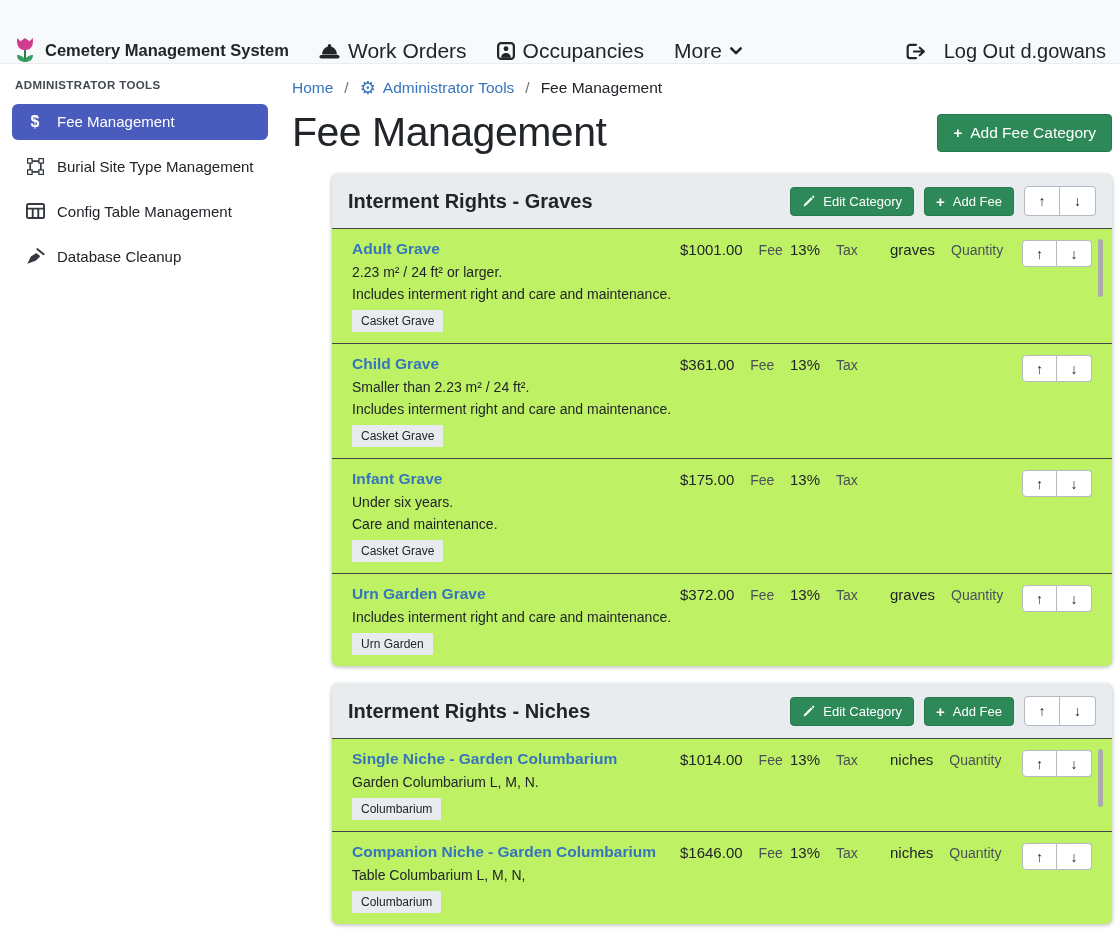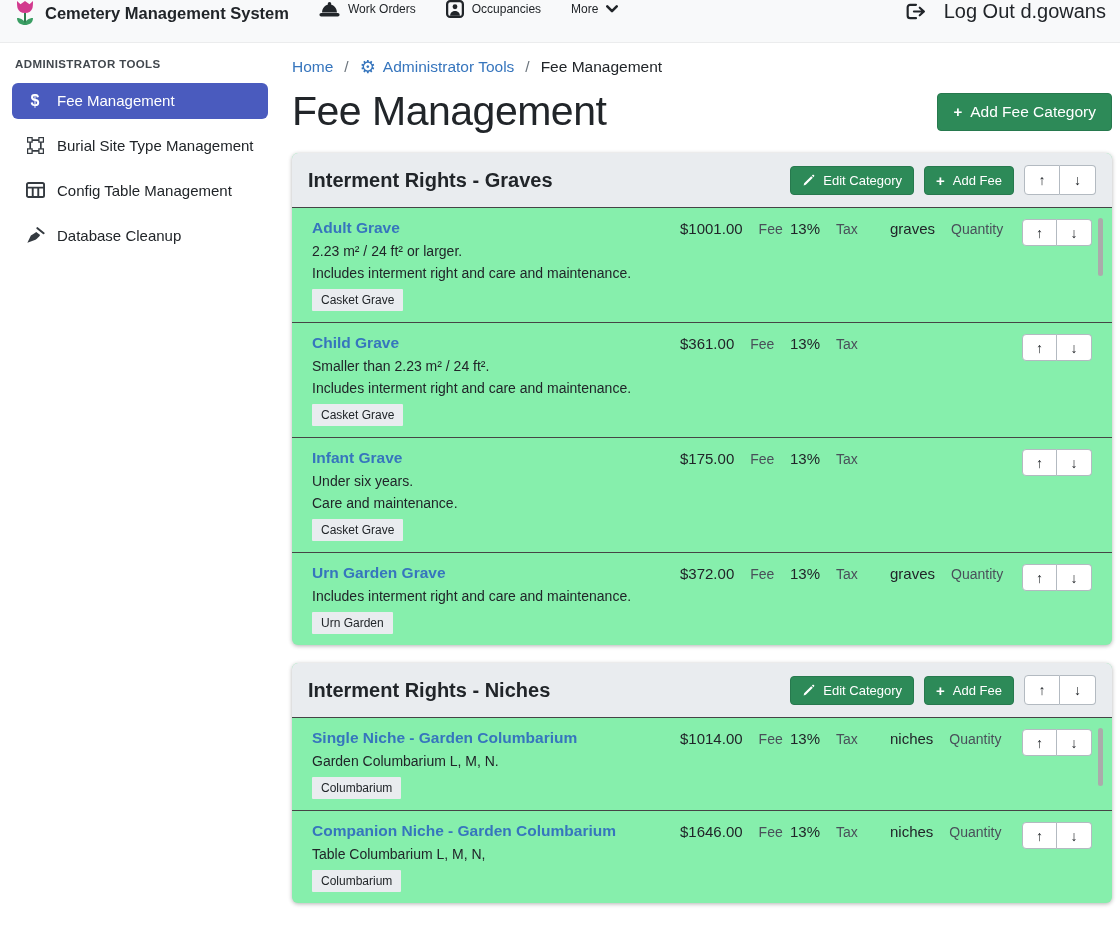--- a/index.html
+++ b/index.html
@@ -5,24 +5,24 @@
   * { box-sizing: border-box; }
   html,body { margin:0; padding:0; }
   body {
     width:1120px; height:939px; overflow:hidden; background:#fff;
     font-family:"Liberation Sans", sans-serif; color:#212529;
   }
   a { text-decoration:none; color:inherit; cursor:pointer; }
   button { font-family:inherit; cursor:pointer; }
 
   
-  .navbar { height:43px; background:#f8f9fa; display:flex; align-items:flex-start; padding:0 14px; border-bottom:1px solid rgba(0,0,0,.05); }
+  .navbar { height:64px; background:#f8f9fa; display:flex; align-items:flex-end; padding:0 14px; border-bottom:1px solid rgba(0,0,0,.05); }
   .brand { display:flex; align-items:center; gap:9px; font-weight:bold; font-size:16.5px; }
   .nav-links { display:flex; align-items:center; gap:30px; margin-left:30px; }
-  .nav-link { display:flex; align-items:center; gap:8px; font-size:12px; color:#212529; }
+  .nav-link { display:flex; align-items:center; gap:8px; font-size:21px; color:#212529; }
   .nav-link svg { color:#212529; }
   .nav-spacer { flex:1; }
   .logout { display:flex; align-items:center; gap:18px; font-size:20px; }
 
   
   .layout { display:flex; height:887px; overflow:hidden; }
   .sidebar { width:280px; flex-shrink:0; padding:15px 12px 0; }
   .sidebar-heading { font-size:11.5px; font-weight:bold; color:#42484e; letter-spacing:.4px; margin:0 0 13px 3px; }
   .side-item { display:flex; align-items:flex-start; gap:11px; padding:8px 12px; border-radius:6px;
                font-size:15px; line-height:20px; color:#212529; margin-bottom:9px; }
@@ -51,21 +51,21 @@
   .btn-group { display:inline-flex; }
   .btn-group button { background:#fff; border:1px solid #b3bac1; width:36px; height:30px;
                       display:flex; align-items:center; justify-content:center; font-size:14px;
                       font-weight:bold; color:#212529; padding:0; }
   .btn-group button:first-child { border-radius:4px 0 0 4px; }
   .btn-group button:last-child { border-radius:0 4px 4px 0; border-left:none; }
   .row-arrows { justify-self:end; align-self:start; }
   .row-arrows button { width:35px; height:27px; }
 
   
-  .card { border-radius:6px; box-shadow:0 1px 4px rgba(0,0,0,.3); margin-top:18px; background:#86efac; }
+  .card { border-radius:6px; box-shadow:0 1px 4px rgba(0,0,0,.3); margin-top:18px; background:#bef264;margin-left:40px; }
   .card-header { background:#e9ecef; border-radius:6px 6px 0 0; padding:12px 16px;
                  display:flex; align-items:center; border-bottom:1px solid #454545; }
   .card-title { font-size:20px; font-weight:bold; flex:1; }
   .header-actions { display:flex; align-items:center; gap:10px; }
   .card-body { position:relative; }
 
   .fee-row { display:grid; grid-template-columns:1fr 110px 100px 110px 92px;
              padding:11px 20px; align-items:start; }
   .fee-row + .fee-row { border-top:1px solid #454545; }
   .fee-name { font-size:15.5px; font-weight:bold; color:#3675bd; display:inline-block; }

